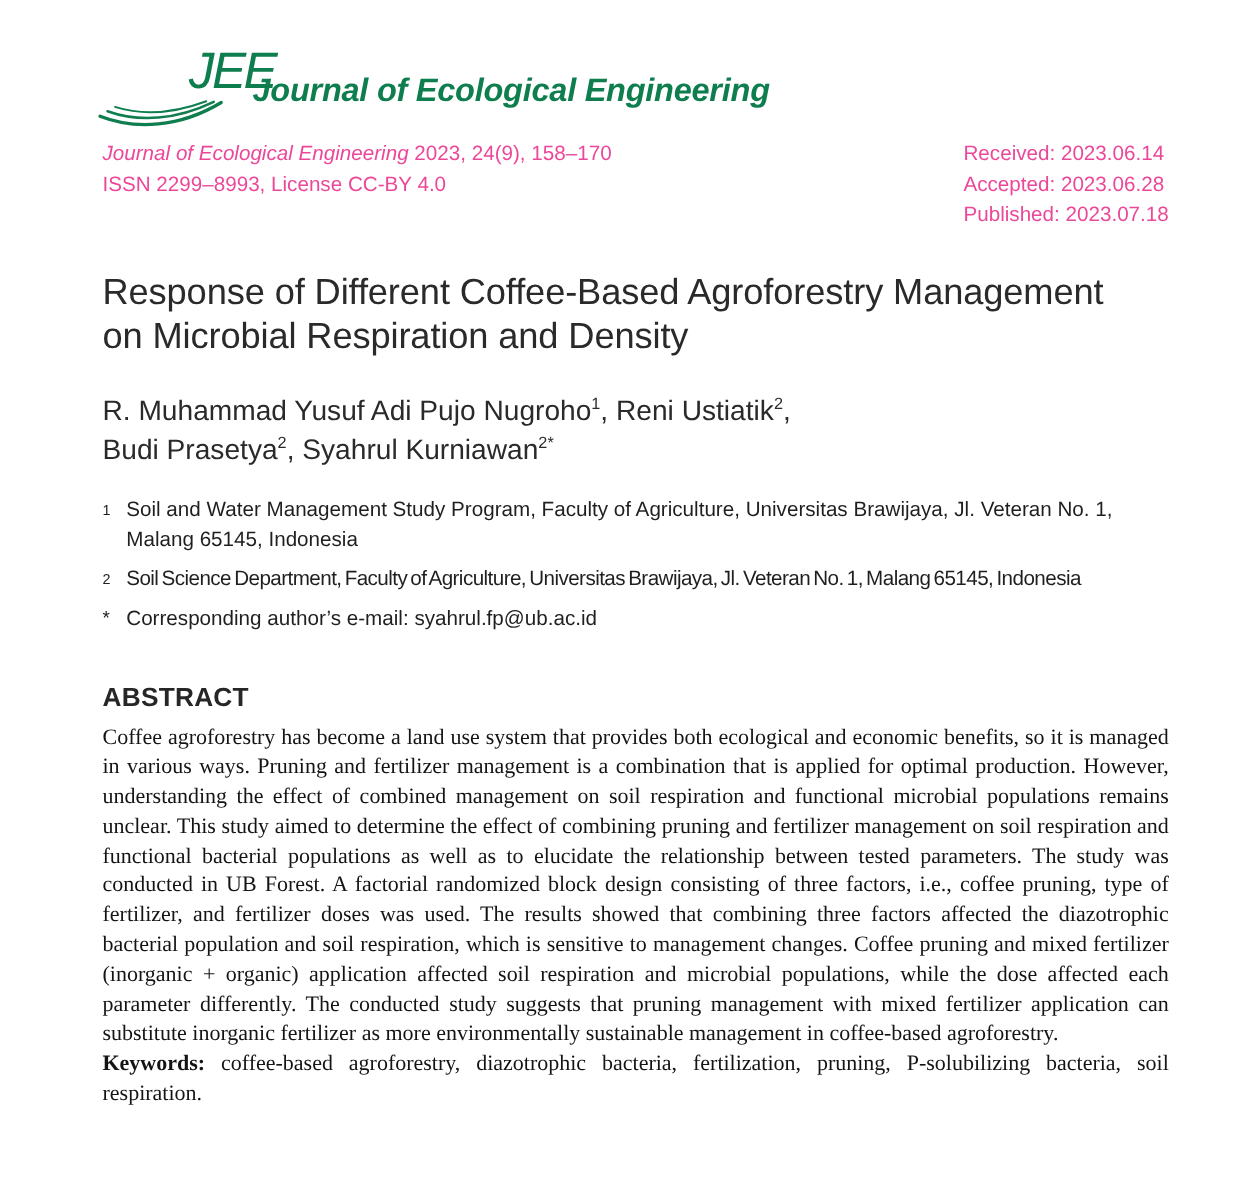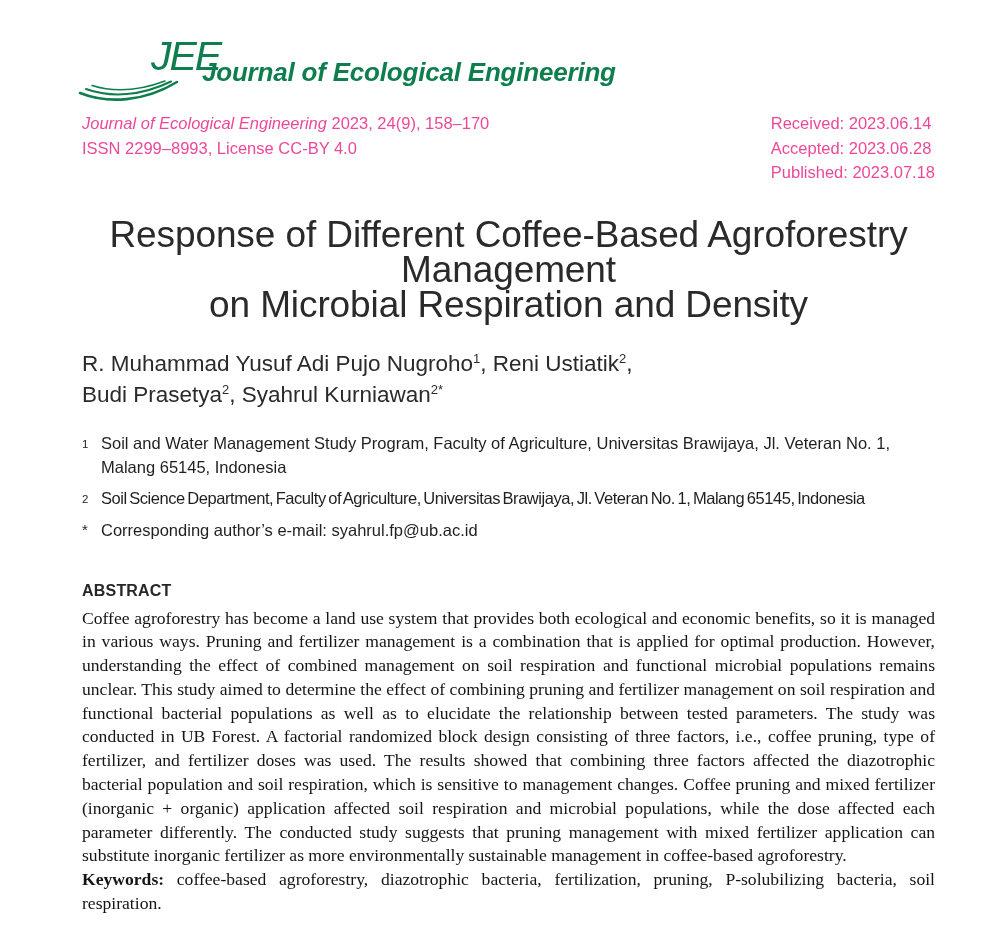--- a/index.html
+++ b/index.html
@@ -26,35 +26,35 @@
     letter-spacing:-0.2px;
   }
 
   
   .meta-row{display:flex;justify-content:space-between;margin-top:9px;
     font-size:16.5px;line-height:24.5px;color:#ec4899;}
   .citation-journal{font-style:italic;}
   .meta-right{}
 
   
-  .title{margin-top:32px;font-size:37px;line-height:35px;font-weight:400;
-    color:#2a2a2a;letter-spacing:-0.1px;text-align:center;}
+  .title{margin-top:32px;font-size:29px;line-height:35px;font-weight:400;
+    color:#2a2a2a;letter-spacing:-0.1px;}
   .authors{margin-top:26px;font-size:22.5px;line-height:31px;color:#2a2a2a;}
   .authors sup{font-size:13px;line-height:0;}
 
   
   .affiliations{margin-top:21px;color:#1f1f1f;}
   .affil-row{display:flex;font-size:16.5px;line-height:24px;margin-bottom:7px;}
   .affil-marker{flex:none;width:19px;font-size:11.5px;padding-top:1px;color:#1f1f1f;}
   .affil-text{flex:1;}
   .affil-row.tight .affil-text{letter-spacing:-0.45px;word-spacing:-1.6px;}
   .affil-row.corresponding .affil-marker{font-size:15px;padding-top:0;}
 
   
-  .abstract-heading{margin-top:40px;font-size:16px;font-weight:700;color:#262626;
+  .abstract-heading{margin-top:40px;font-size:21px;font-weight:700;color:#262626;
     letter-spacing:0.2px;}
   .abstract-text{margin-top:7px;font-family:"Liberation Serif", serif;
     font-size:17.6px;line-height:23.8px;text-align:justify;color:#141414;}
   .keywords{font-family:"Liberation Serif", serif;
     font-size:17.6px;line-height:23.8px;text-align:justify;color:#141414;}
   .keywords .kw-label{font-weight:700;}
 </style>
 </head>
 <body>
 

